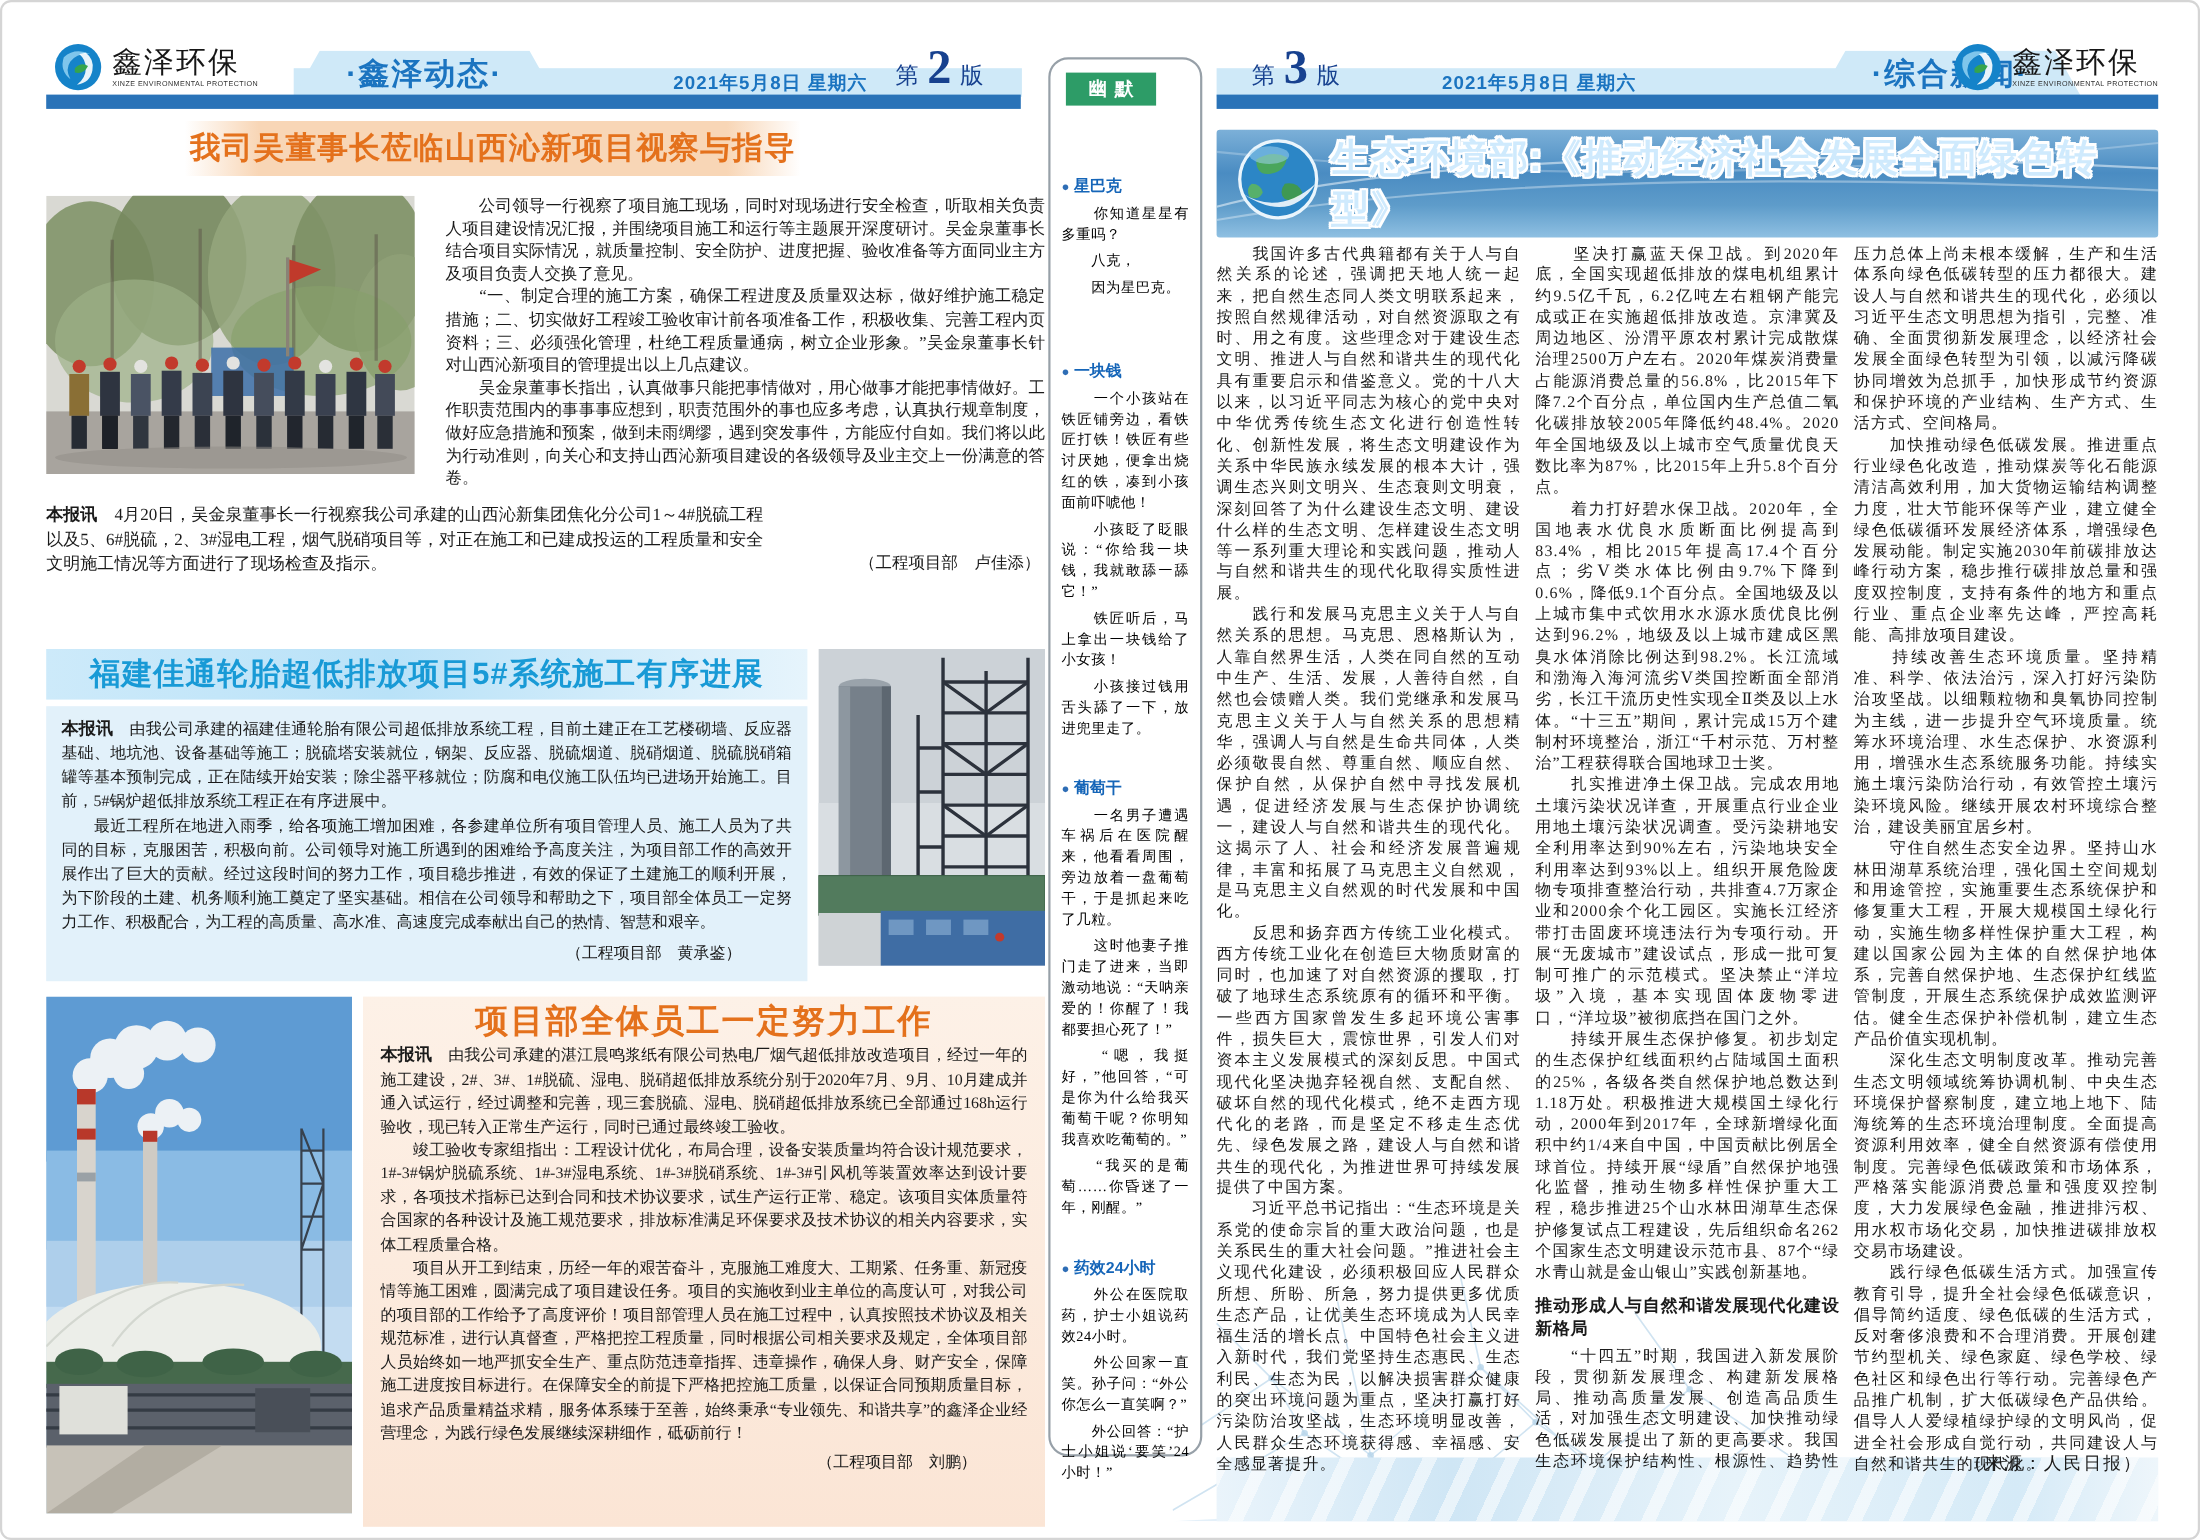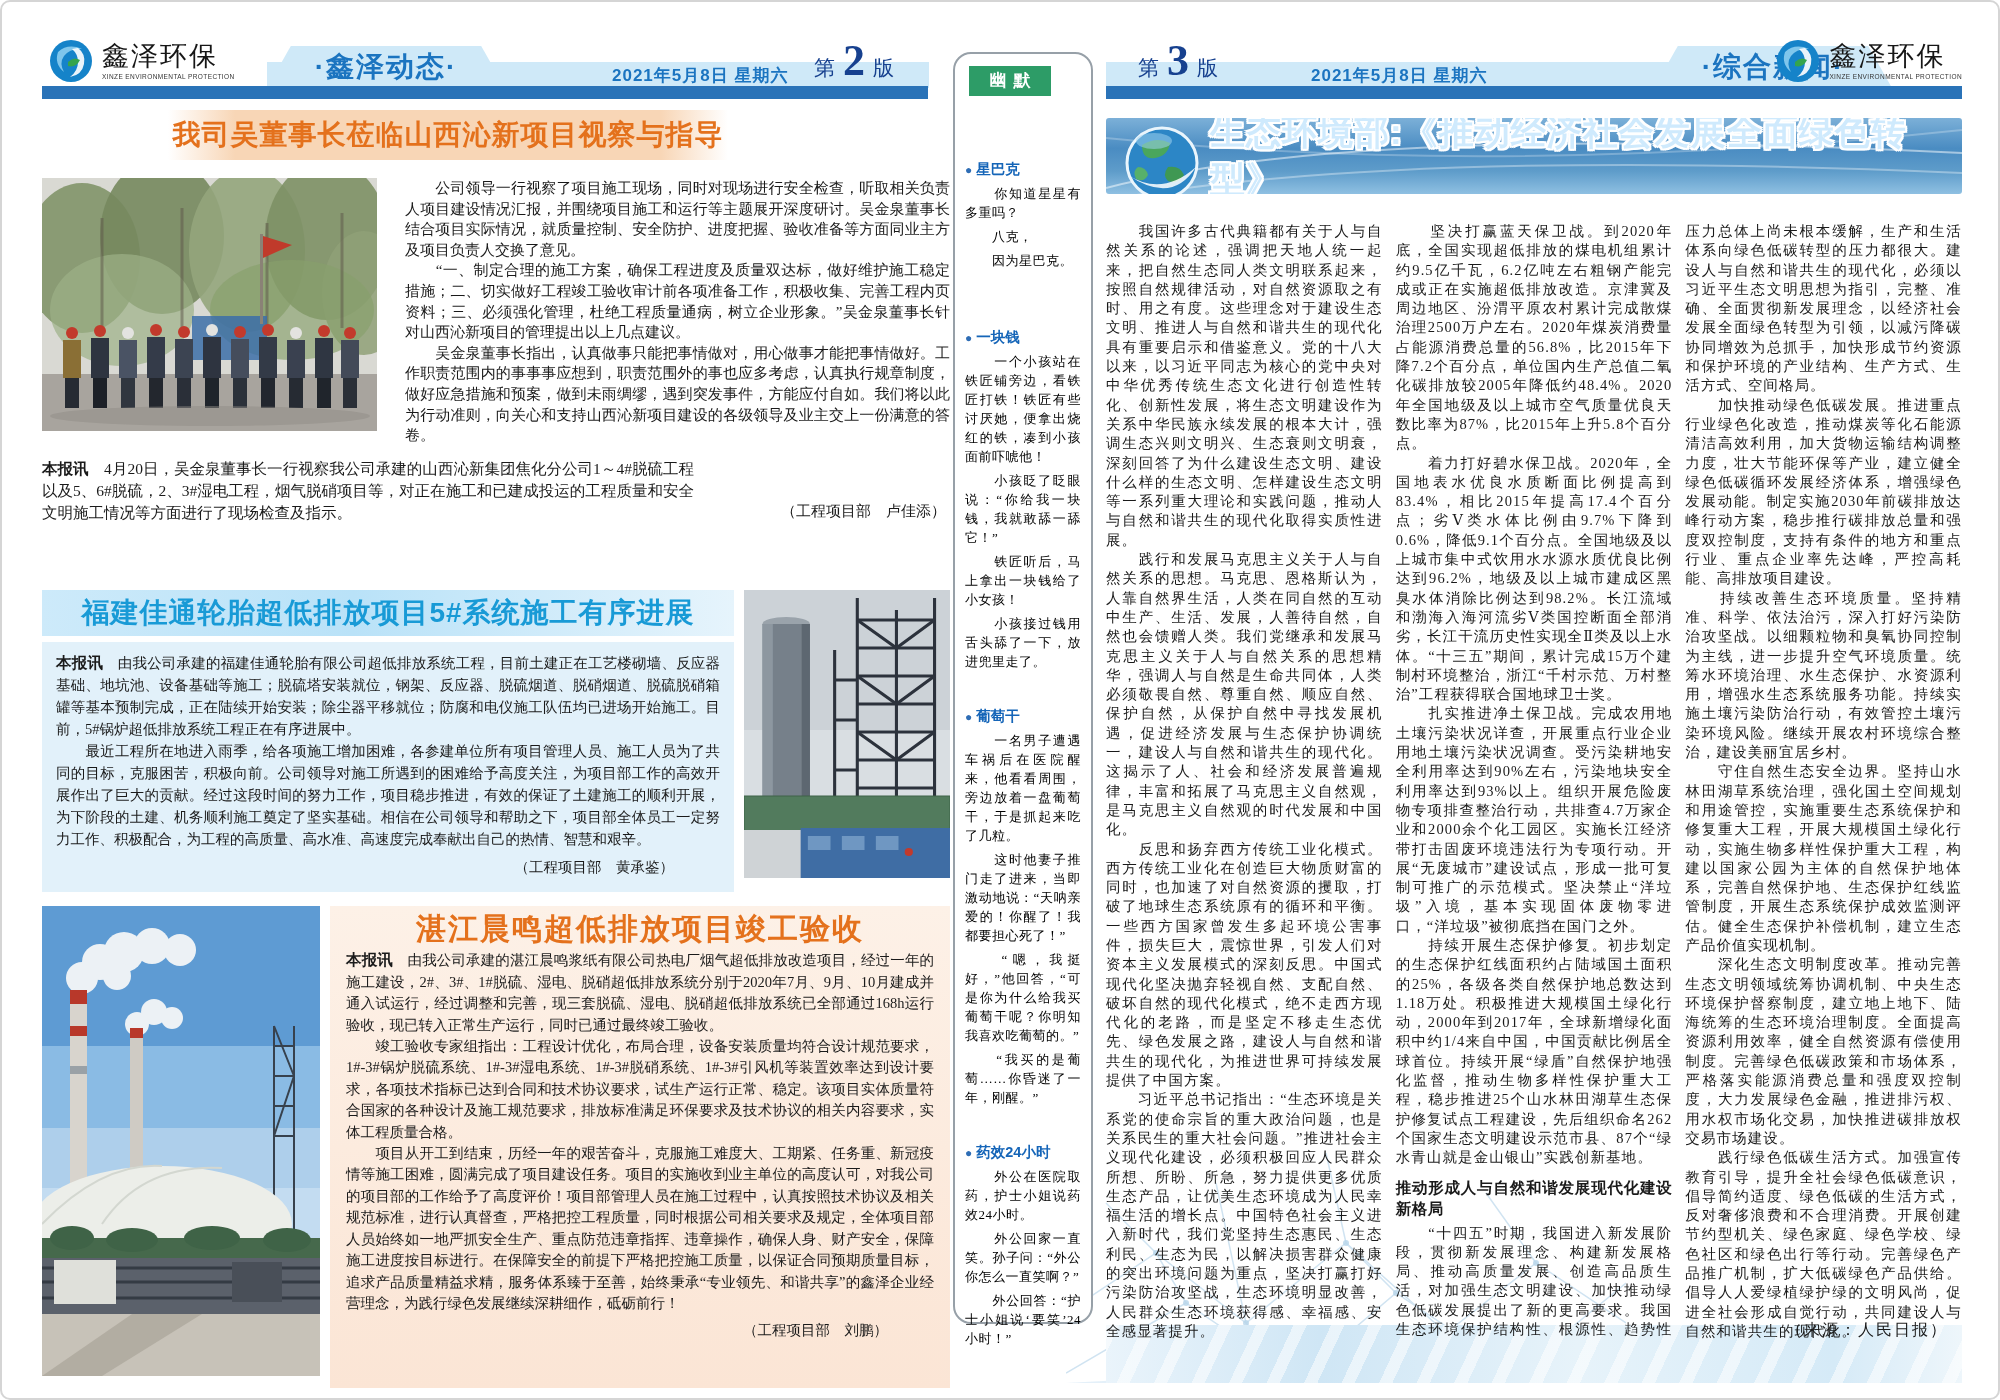--- a/index.html
+++ b/index.html
@@ -76,21 +76,21 @@
   .humor-head{width:82px;height:30px;margin-left:4px;background:#2d9c67;color:#fff;text-align:center;line-height:30px;
               font-weight:bold;font-size:17px;letter-spacing:7px;padding-left:7px;box-sizing:border-box;}
   .humor-items{margin-top:64px;}
   .humor-item + .humor-item{margin-top:36px;}
   .humor-item:nth-of-type(2){margin-top:58px;}
   .humor-item-title{color:#1565b8;font-weight:bold;font-size:14.5px;display:flex;align-items:center;gap:4px;}
   .humor-item-title .dot{color:#2e6db5;font-size:12px;}
   .humor-item p{font-size:13px;line-height:19px;margin:5px 0 0;text-align:justify;letter-spacing:.5px;color:#000000;}
 
   
-  .banner{position:absolute;top:80px;left:0;right:0;height:76px;border-radius:3px;overflow:hidden;
+  .banner{position:absolute;top:80px;left:0;right:0;height:98px;border-radius:3px;overflow:hidden;
           background:linear-gradient(180deg,#7cb0d8 0%,#4a8cc2 40%,#5e9cca 70%,#8fc0e2 100%);}
   .banner-curves{position:absolute;inset:0;}
   .globe{position:absolute;left:16px;top:5px;width:80px;height:80px;}
   .headline{position:absolute;left:104px;right:6px;top:0;bottom:0;display:flex;align-items:center;justify-content:center;
             color:#cfeafd;font-weight:bold;font-size:35px;letter-spacing:1px;
             text-shadow:2px 0 #fff,-2px 0 #fff,0 2px #fff,0 -2px #fff,2px 2px #fff,-2px -2px #fff,2px -2px #fff,-2px 2px #fff;}
   .columns{position:absolute;top:184px;left:0;right:0;height:1128px;z-index:2;
            column-count:3;column-gap:13px;text-align:justify;font-size:14.5px;line-height:19.3px;letter-spacing:1.1px;overflow:hidden;}
   .columns p{margin:0;}
   .columns h4{font-family:"Liberation Sans","DejaVu Sans",sans-serif;font-size:15.5px;line-height:21px;margin:9px 0 5px;
@@ -306,21 +306,21 @@
           <g stroke="#343b44" stroke-width="3">
               <path d="M0 362 H278 M0 376 H278 M0 392 H278"></path>
             </g>
           <rect x="12" y="354" width="62" height="44" fill="#dfe0da"></rect>
           <rect x="190" y="356" width="50" height="40" fill="#494f58"></rect>
           <rect y="408" width="278" height="62" fill="#c7c2b8"></rect>
           <path d="M0 470 L90 408 H160 L60 470 Z" fill="#a9a499" opacity=".7"></path>
         </svg>
       </div>
       <div class="a3-panel">
-        <div class="a3-title sans">湛江晨鸣超低排放项目竣工验收</div>
+        <div class="a3-title sans">项目部全体员工一定努力工作</div>
         <p class="lede"><b>本报讯</b><span>　由我公司承建的湛江晨鸣浆纸有限公司热电厂烟气超低排放改造项目，经过一年的施工建设，2#、3#、1#脱硫、湿电、脱硝超低排放系统分别于2020年7月、9月、10月建成并通入试运行，经过调整和完善，现三套脱硫、湿电、脱硝超低排放系统已全部通过168h运行验收，现已转入正常生产运行，同时已通过最终竣工验收。</span></p>
         <div>
 
         <p>　　竣工验收专家组指出：工程设计优化，布局合理，设备安装质量均符合设计规范要求，1#-3#锅炉脱硫系统、1#-3#湿电系统、1#-3#脱硝系统、1#-3#引风机等装置效率达到设计要求，各项技术指标已达到合同和技术协议要求，试生产运行正常、稳定。该项目实体质量符合国家的各种设计及施工规范要求，排放标准满足环保要求及技术协议的相关内容要求，实体工程质量合格。</p>
             <p>　　项目从开工到结束，历经一年的艰苦奋斗，克服施工难度大、工期紧、任务重、新冠疫情等施工困难，圆满完成了项目建设任务。项目的实施收到业主单位的高度认可，对我公司的项目部的工作给予了高度评价！项目部管理人员在施工过程中，认真按照技术协议及相关规范标准，进行认真督查，严格把控工程质量，同时根据公司相关要求及规定，全体项目部人员始终如一地严抓安全生产、重点防范违章指挥、违章操作，确保人身、财产安全，保障施工进度按目标进行。在保障安全的前提下严格把控施工质量，以保证合同预期质量目标，追求产品质量精益求精，服务体系臻于至善，始终秉承“专业领先、和谐共享”的鑫泽企业经营理念，为践行绿色发展继续深耕细作，砥砺前行！</p>
           </div>
         <div class="sig">（工程项目部　刘鹏）</div>
       </div>
     </article>
   </div>

